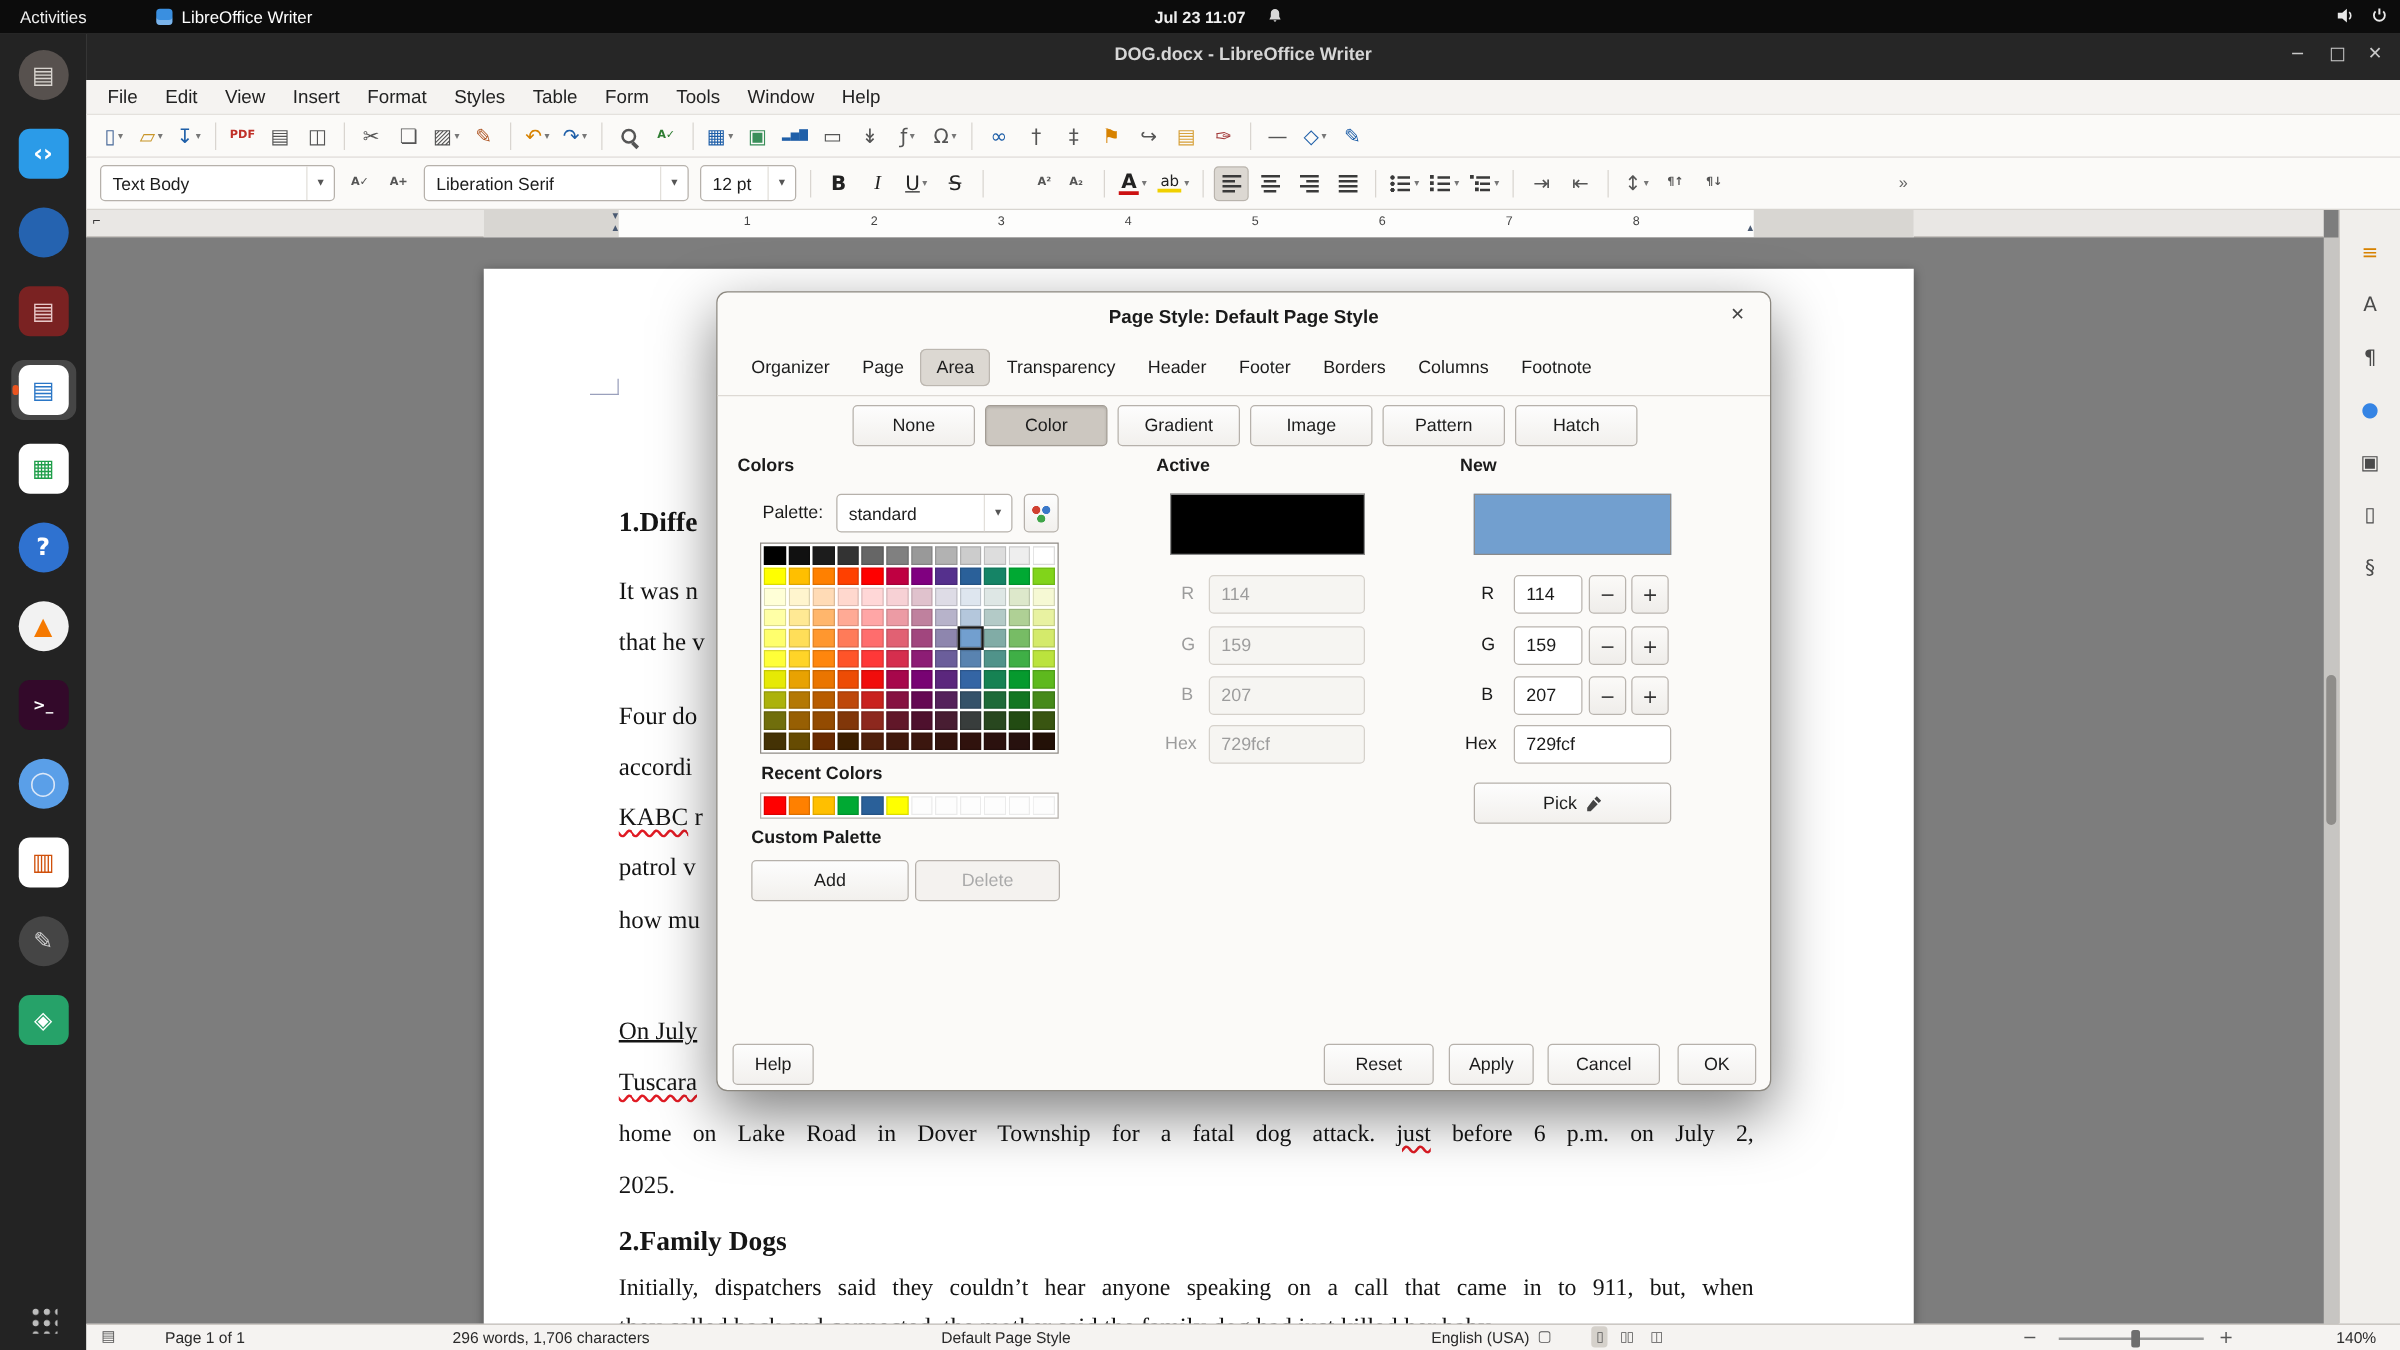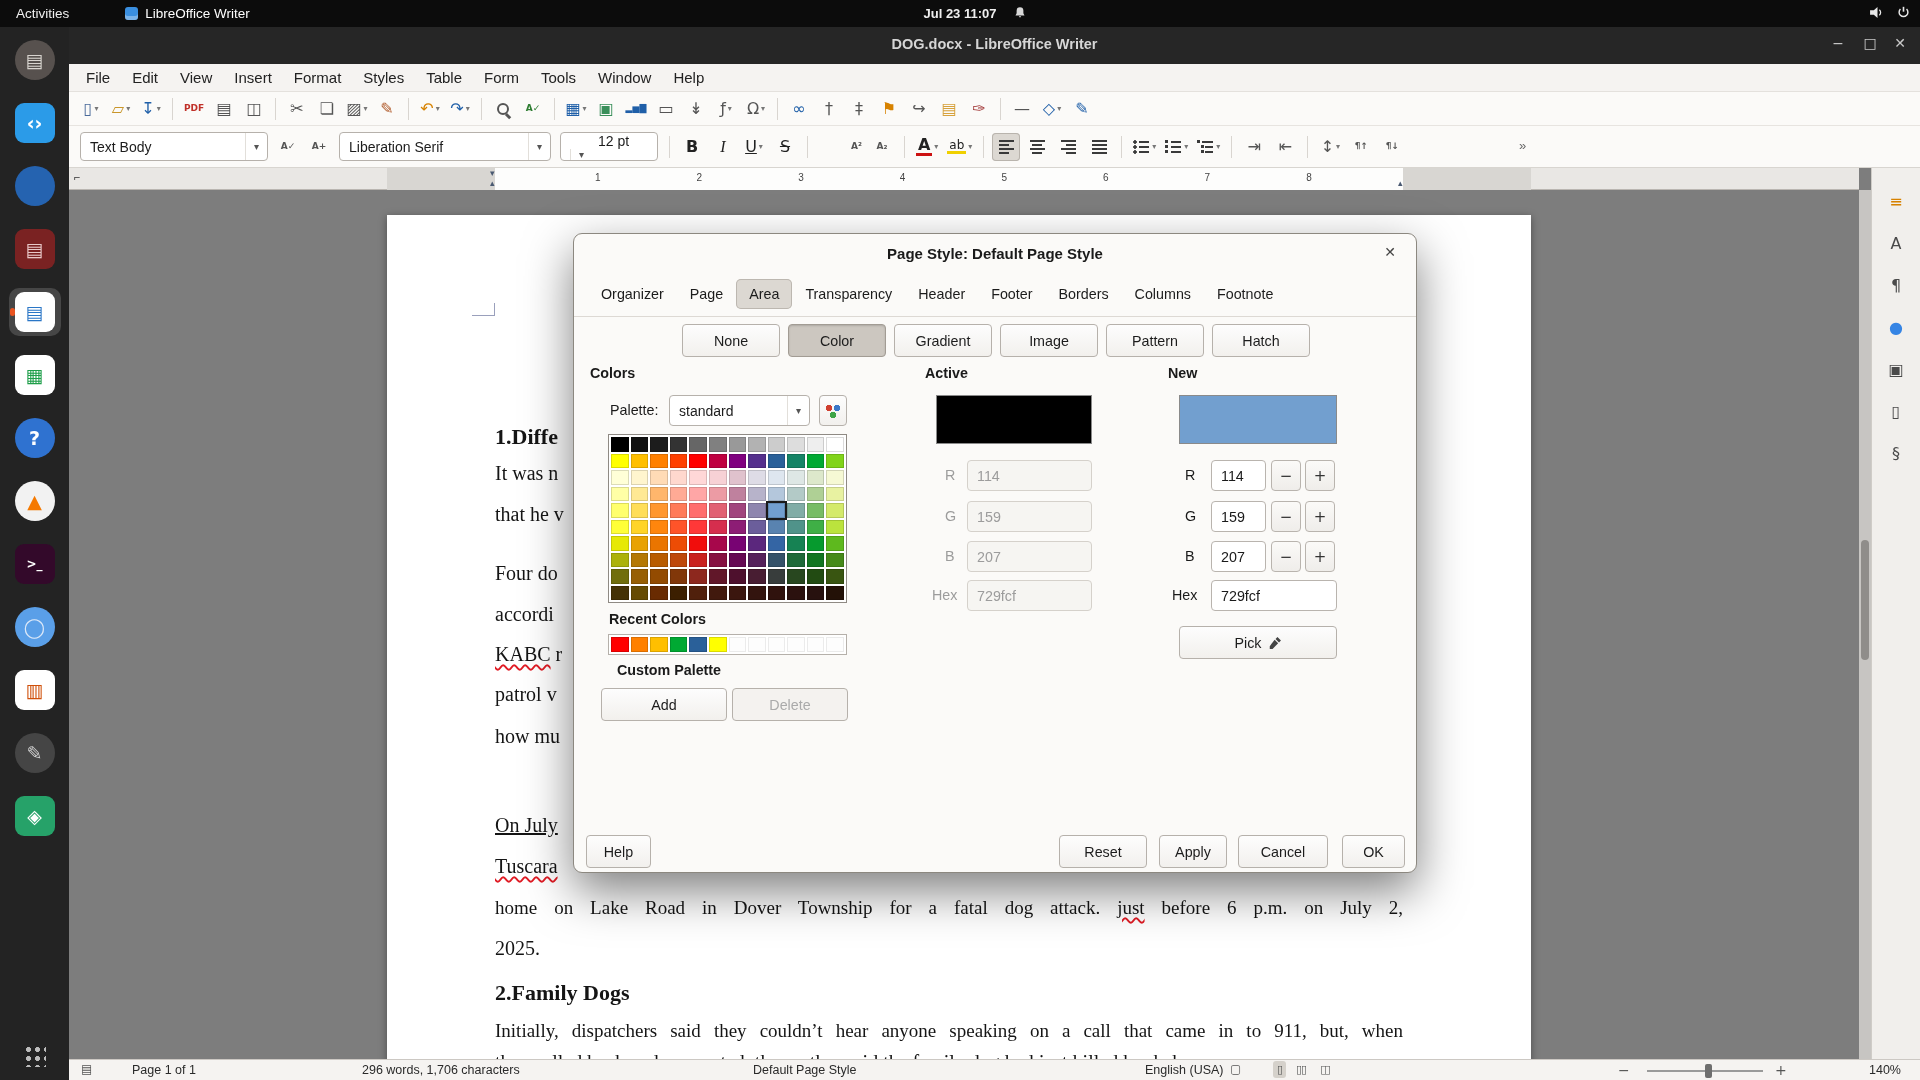--- a/index.html
+++ b/index.html
@@ -344,21 +344,21 @@
     <div class="tbtn">
       <span class="glyph small" style="color: rgb(85, 85, 85);">A✓</span>
     </div>
     <div class="tbtn">
       <span class="glyph small" style="color: rgb(85, 85, 85);">A+</span>
     </div>
     <div class="combo" style="width: 212px;">
       <span class="combo-val">Liberation Serif</span>
       <span class="combo-arr">▾</span>
     </div>
-    <div class="combo" style="width: 98px; flex-direction: column;">
+    <div class="combo" style="width: 77px;">
       <span class="combo-val">12 pt</span>
       <span class="combo-arr">▾</span>
     </div>
     <span class="tsep"></span>
     <div class="tbtn">
       <span class="glyph g-bold">B</span>
     </div>
     <div class="tbtn">
       <span class="glyph g-italic">I</span>
     </div>
@@ -445,21 +445,21 @@
     <span class="rnum" style="left: 830.8px;">4</span>
     <span class="rnum" style="left: 932.4px;">5</span>
     <span class="rnum" style="left: 1034px;">6</span>
     <span class="rnum" style="left: 1135.6px;">7</span>
     <span class="rnum" style="left: 1237.2px;">8</span>
   </div>
 
 <div id="docarea">
   <div id="page">
     <div class="mcorner"></div>
-  <div class="dline b" style="top: 209px; font-size: 22px;"><span>1.Diffe</span></div>
+  <div class="dline b" style="top: 190px; font-size: 22px;"><span>1.Diffe</span></div>
       <div class="dline" style="top: 247px;"><span>It was n</span></div>
       <div class="dline" style="top: 288px;"><span>that he v</span></div>
       <div class="dline" style="top: 347px;"><span>Four do</span></div>
       <div class="dline" style="top: 388px;"><span>accordi</span></div>
       <div class="dline" style="top: 428px;"><span class="sq">KABC</span><span> r</span></div>
       <div class="dline" style="top: 468px;"><span>patrol v</span></div>
       <div class="dline" style="top: 510px;"><span>how mu</span></div>
       <div class="dline" style="top: 599px; text-decoration: underline;"><span>On July</span></div>
       <div class="dline" style="top: 640px;"><span class="sq">Tuscara</span></div>
       <div class="dline stretch" style="top: 682px;"><span>home on Lake Road in Dover Township for a fatal dog attack. </span><span class="sq">just</span><span> before 6 p.m. on July 2,</span></div>
@@ -684,21 +684,21 @@
       <div class="swatch" style="background: rgb(42, 96, 153);"></div>
       <div class="swatch" style="background: rgb(255, 255, 0);"></div>
       <div class="swatch empty"></div>
       <div class="swatch empty"></div>
       <div class="swatch empty"></div>
       <div class="swatch empty"></div>
       <div class="swatch empty"></div>
       <div class="swatch empty"></div>
     </div>
 
-  <span class="dhead" style="left:43px;top:428px">Custom Palette</span>
+  <span class="dhead" style="left:27px;top:428px">Custom Palette</span>
   <button class="dbtn" style="left:27px;top:454px;width:126px;height:33px">Add</button>
   <button class="dbtn dis" style="left:158px;top:454px;width:116px;height:33px">Delete</button>
 
   <span class="dhead" style="left:351px;top:131px">Active</span>
   <div class="cswatch" style="left:362px;top:161px;background:#000000"></div>
   <span class="dlabel dis" style="left:371px;top:233px">R</span>
   <div class="afield" style="left:393px;top:226px">
       <span>114</span>
     </div>
   <span class="dlabel dis" style="left:371px;top:274px">G</span>

